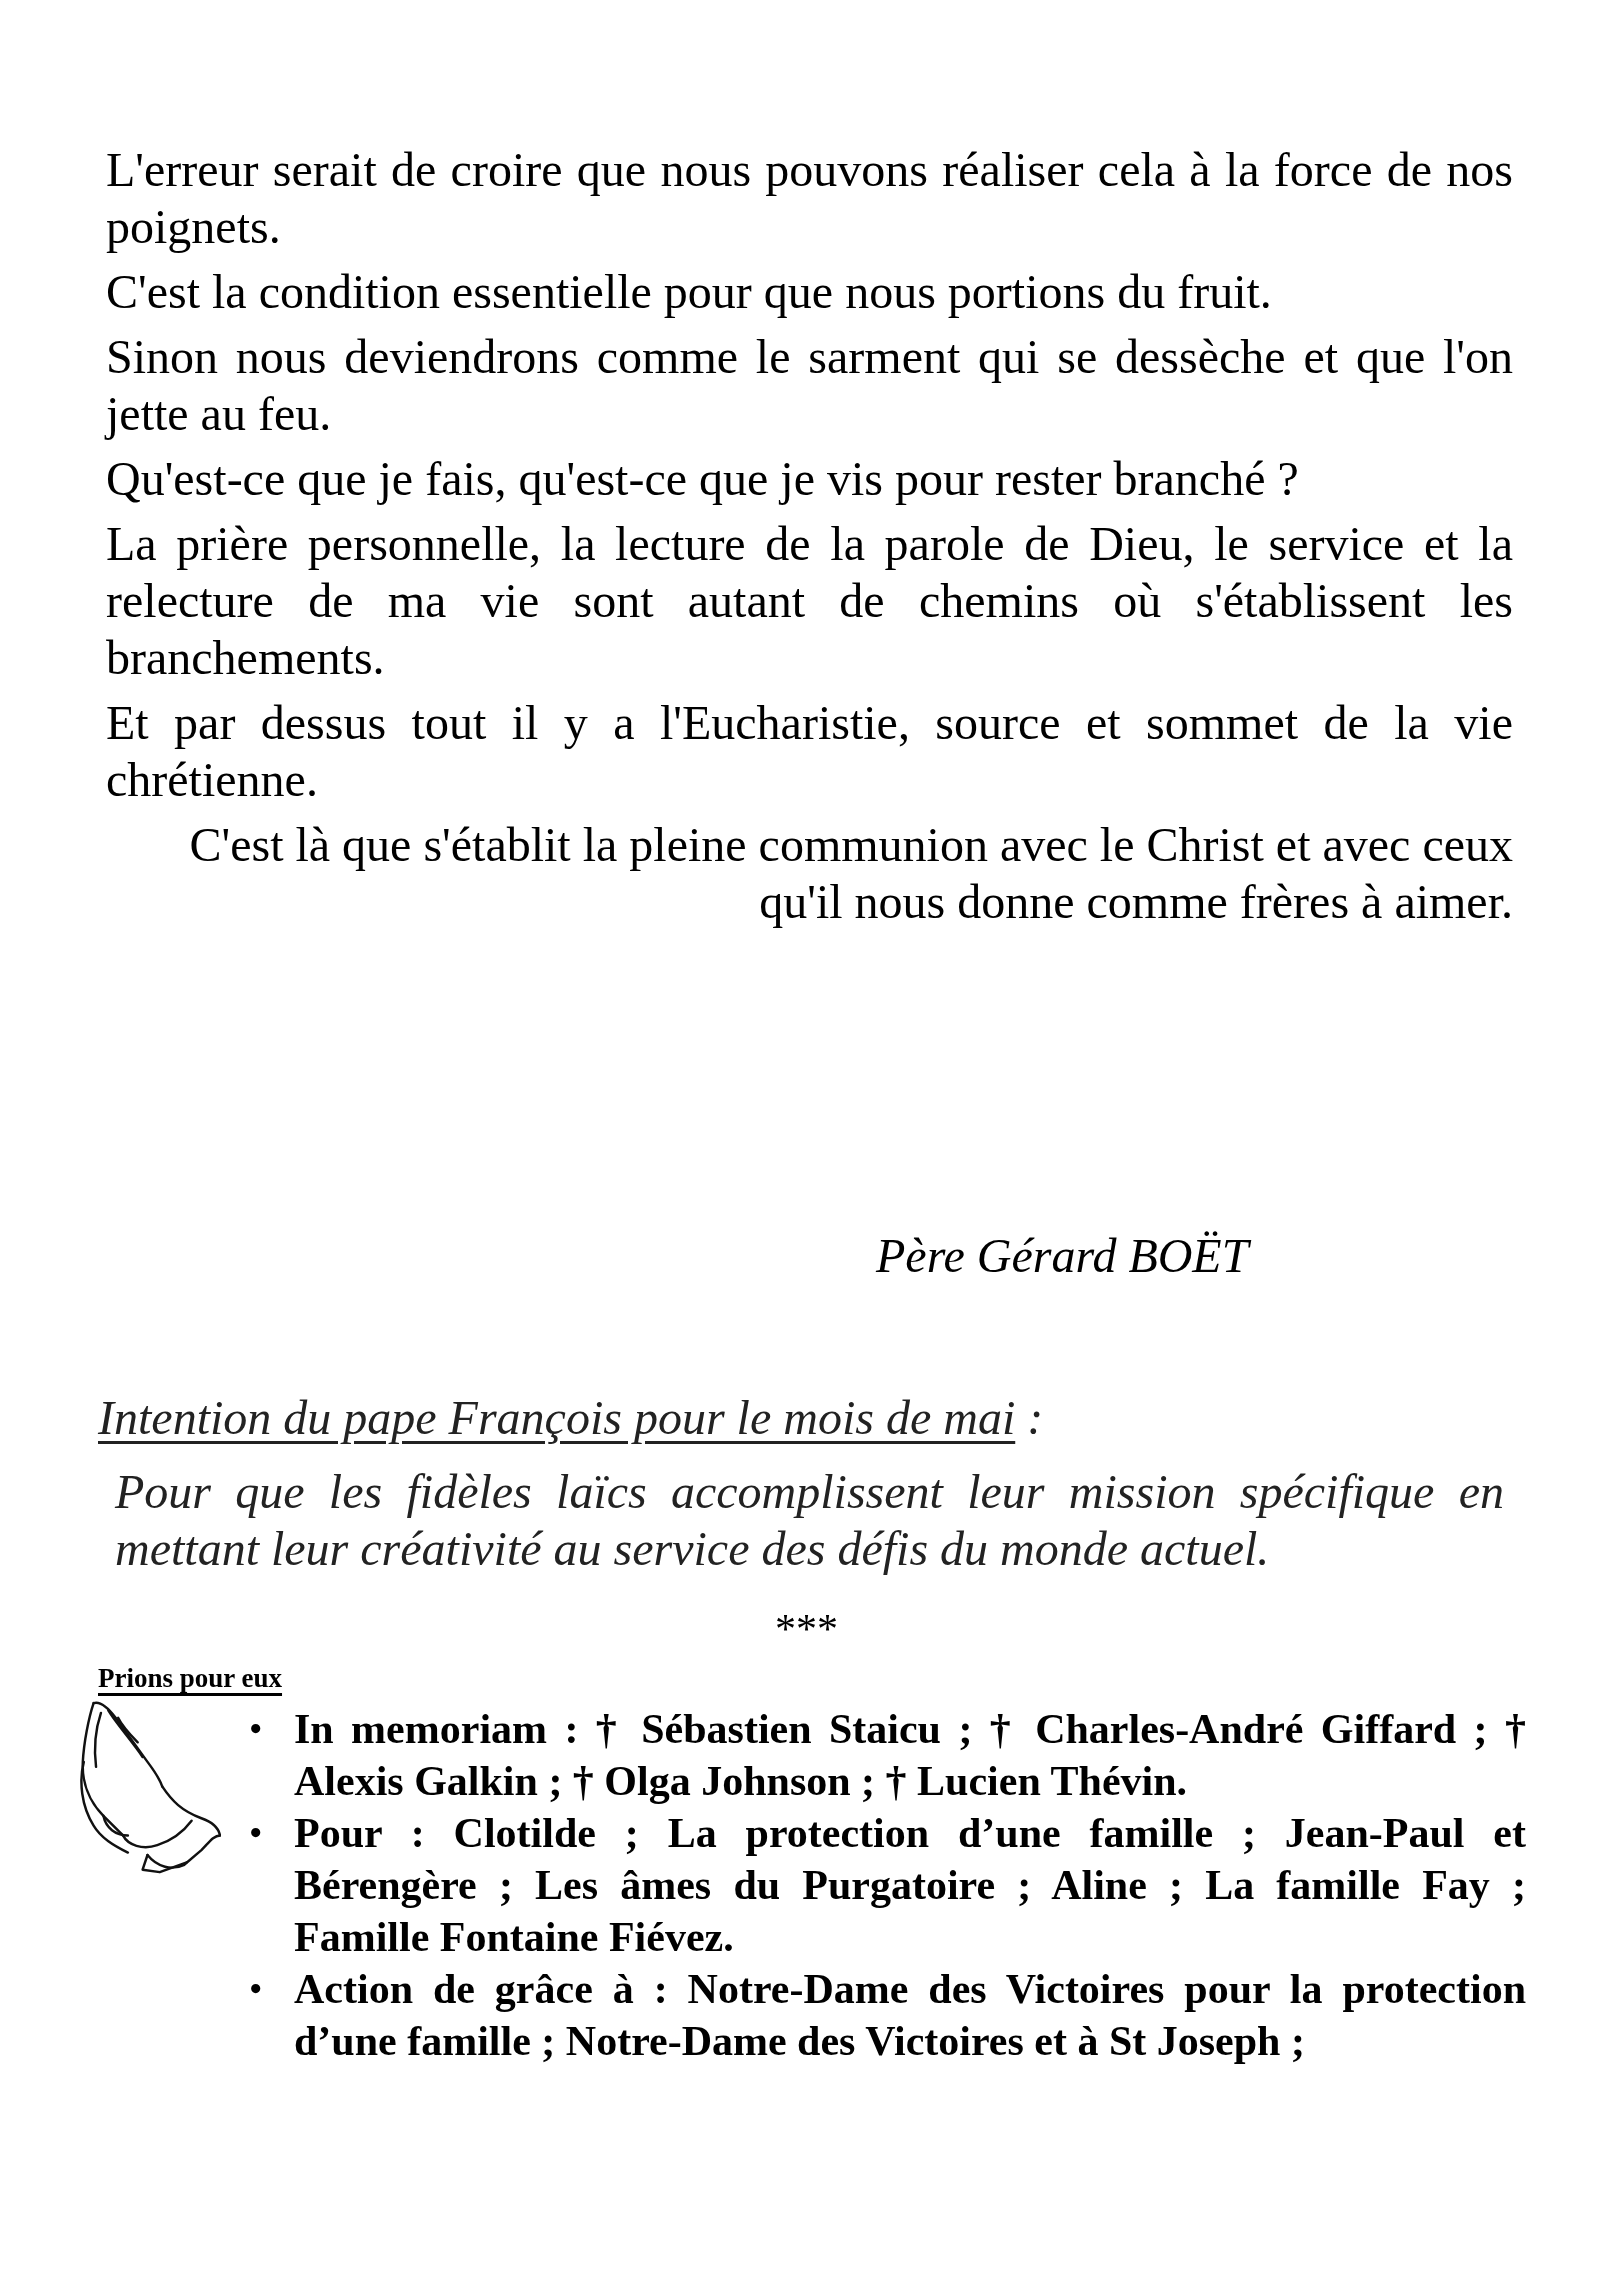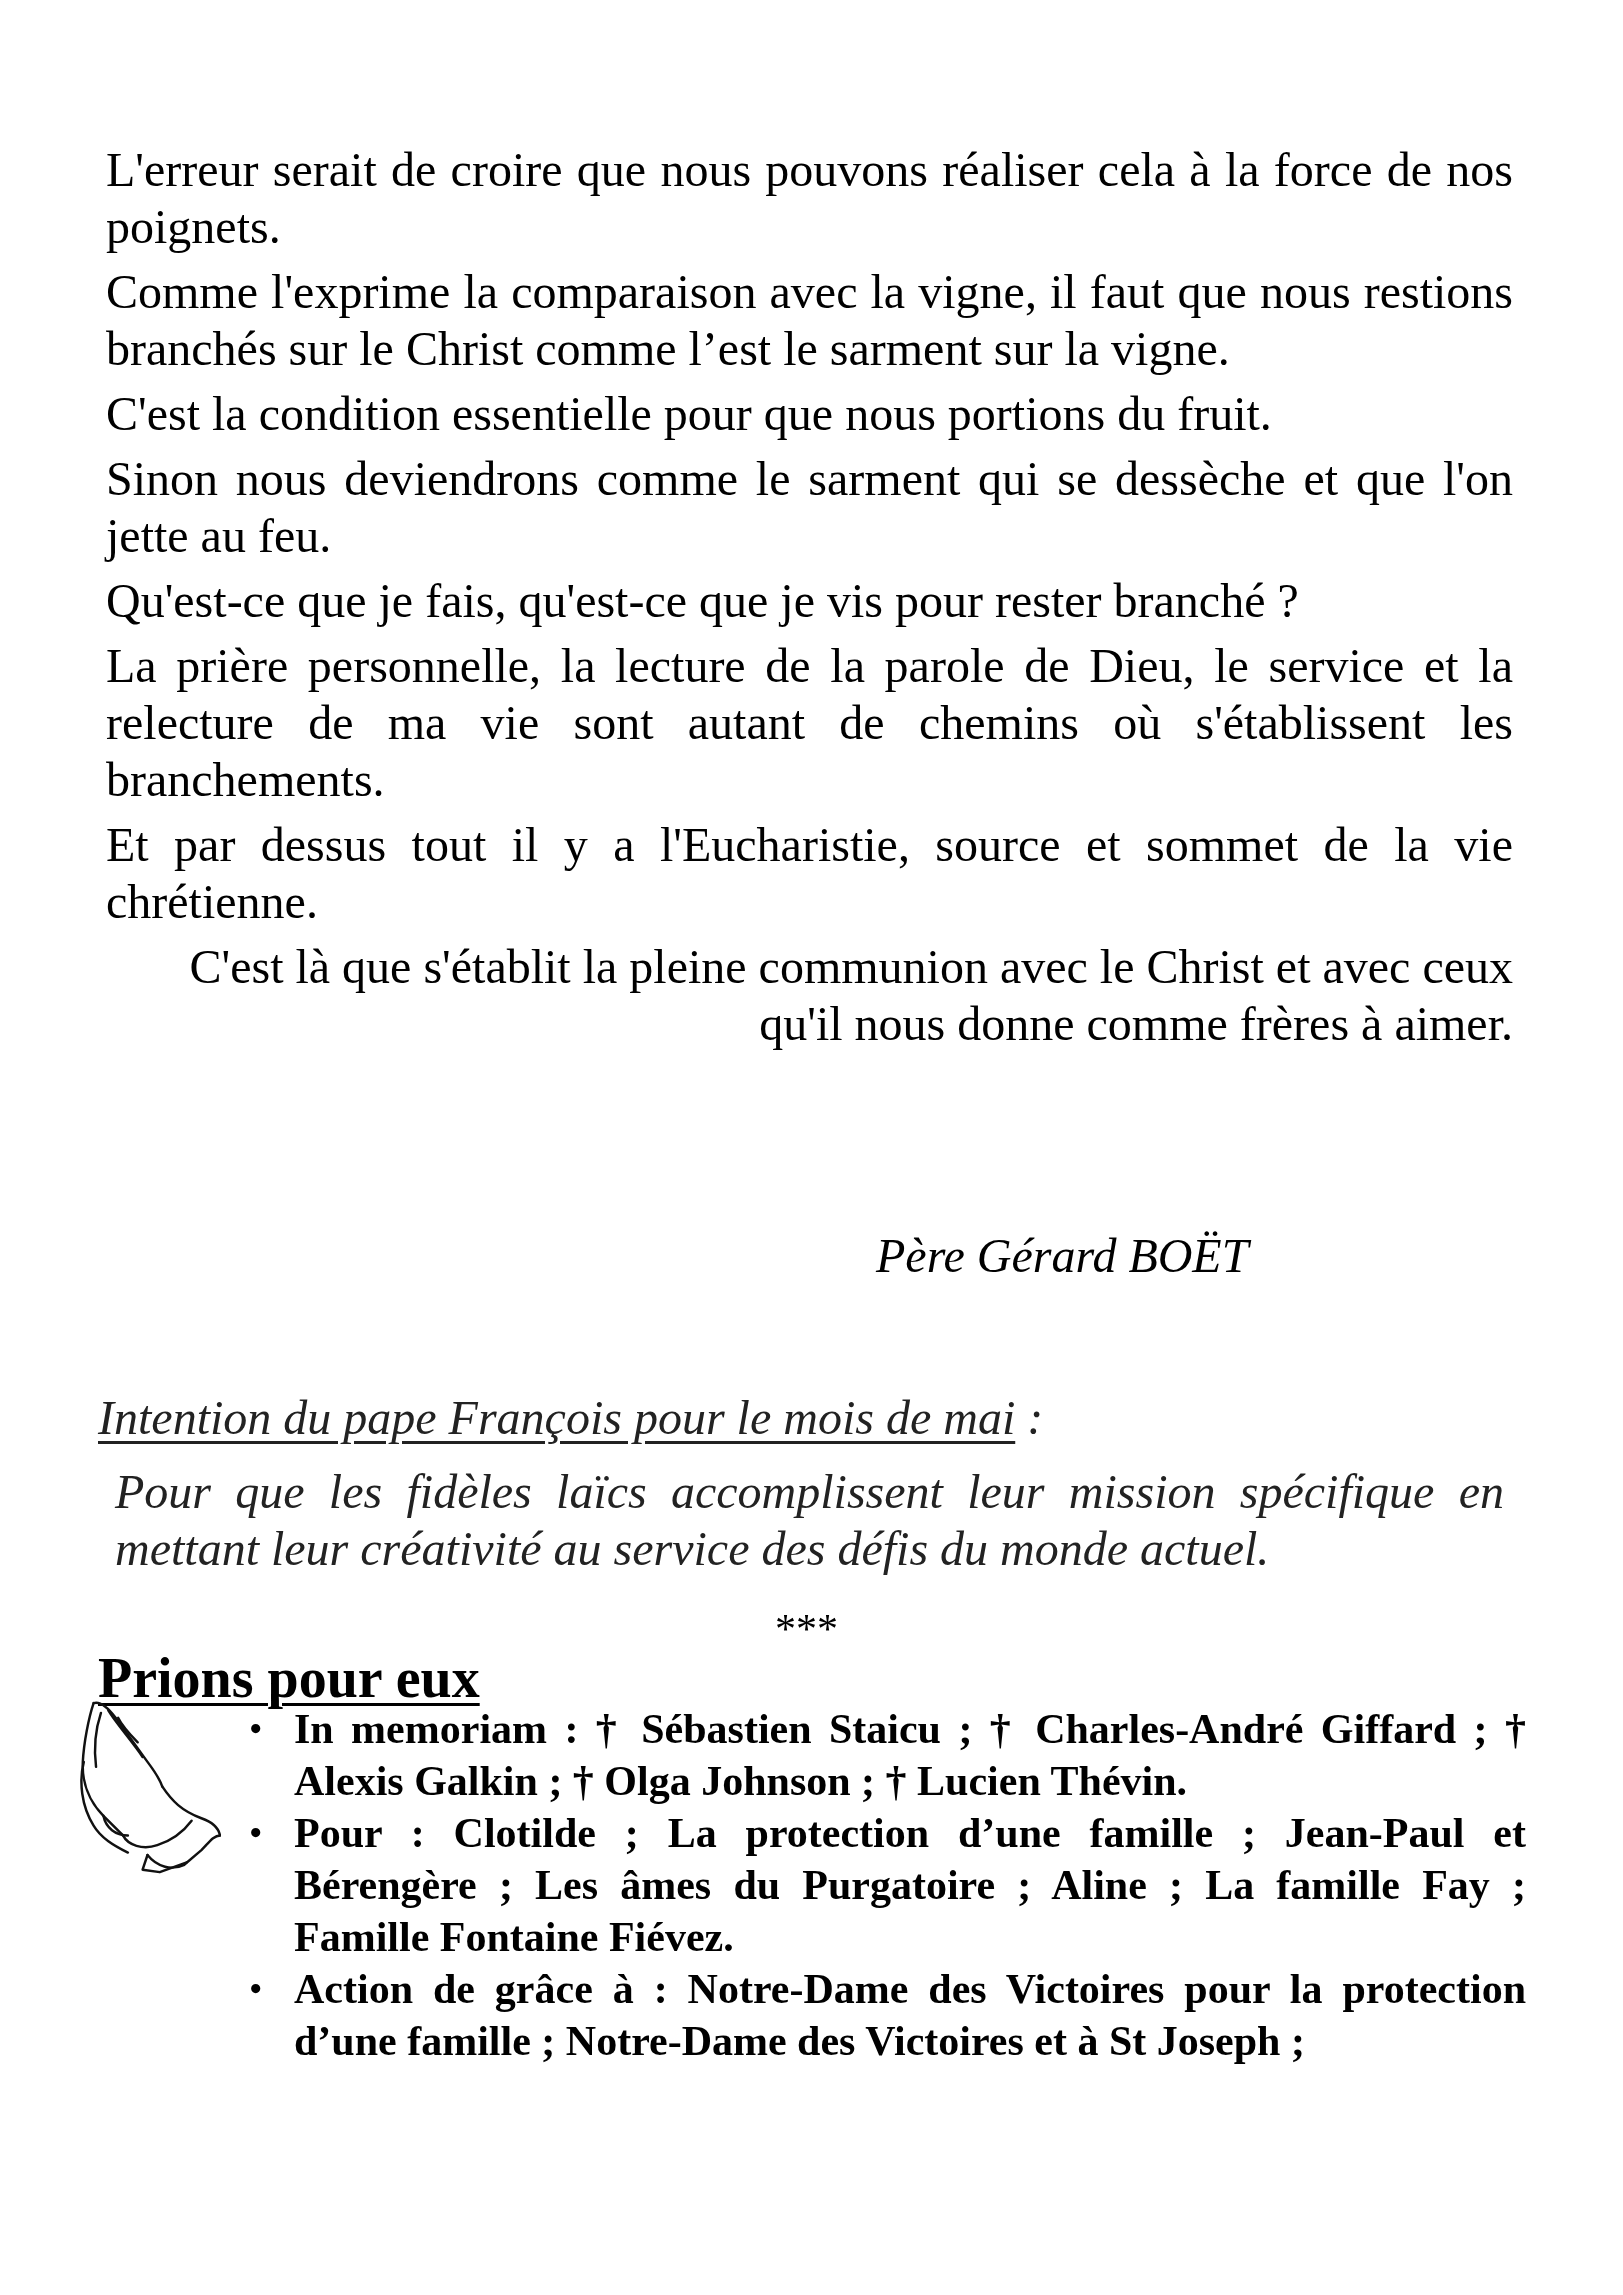--- a/index.html
+++ b/index.html
@@ -16,32 +16,31 @@
   .para.last { text-align: right; }
   .signature {
     position: absolute; left: 876px; top: 1212px;
     font-size: 48px; font-style: italic; line-height: 57px; margin-top: 15px;
   }
   .intention { position: absolute; left: 98px; top: 1389px; width: 1423px; color: #222; }
   .intention-title { font-size: 48px; font-style: italic; line-height: 57px; }
   .intention-title .u { text-decoration: underline; text-decoration-thickness: 2.9px; text-underline-offset: 6.9px; margin-top: 16px; }
   .intention-text { font-size: 48px; font-style: italic; line-height: 57px; text-align: justify; margin: 17px; }
   .stars { position: absolute; left: 775px; top: 1605px; font-size: 42px; line-height: 49px; }
-  .prions { position: absolute; left: 98px; top: 1654px; font-size: 56px; font-weight: bold; line-height: 49px; text-decoration: underline; text-decoration-thickness: 2.9px; text-underline-offset: 5.9px; }
+  .prions { position: absolute; left: 98px; top: 1654px; font-size: 27px; font-weight: bold; line-height: 49px; text-decoration: underline; text-decoration-thickness: 2.9px; text-underline-offset: 5.9px; }
   .hands { position: absolute; left: 74px; top: 1688px; width: 147px; height: 187px; }
   .list { position: absolute; left: 240px; top: 1703px; width: 1286px; margin: 0; padding: 0; list-style: none; }
   .list li { position: relative; padding-left: 54px; font-size: 42px; font-weight: bold; line-height: 52px; text-align: justify; margin: 0; }
   .list li .bullet { position: absolute; left: 9.8px; top: 0; font-size: 34px; }
 </style>
 </head>
 <body>
 
 <div class="page">
   <p class="para">L'erreur serait de croire que nous pouvons réaliser cela à la force de nos poignets.</p>
-  <p class="para">Comme l'exprime la comparaison avec la vigne, il faut que nous restions branchés sur le Christ comme l’est le sarment sur la vigne.</p>
   <p class="para">C'est la condition essentielle pour que nous portions du fruit.</p>
   <p class="para">Sinon nous deviendrons comme le sarment qui se dessèche et que l'on jette au feu.</p>
   <p class="para">Qu'est-ce que je fais, qu'est-ce que je vis pour rester branché ?</p>
   <p class="para">La prière personnelle, la lecture de la parole de Dieu, le service et la relecture de ma vie sont autant de chemins où s'établissent les branchements.</p>
   <p class="para">Et par dessus tout  il y a l'Eucharistie, source et sommet de la vie chrétienne.</p>
   <p class="para last">C'est là que s'établit la pleine communion avec le Christ et avec ceux qu'il nous donne comme frères à aimer.</p>
 </div>
 
 <div class="signature">Père Gérard BOËT</div>
 

